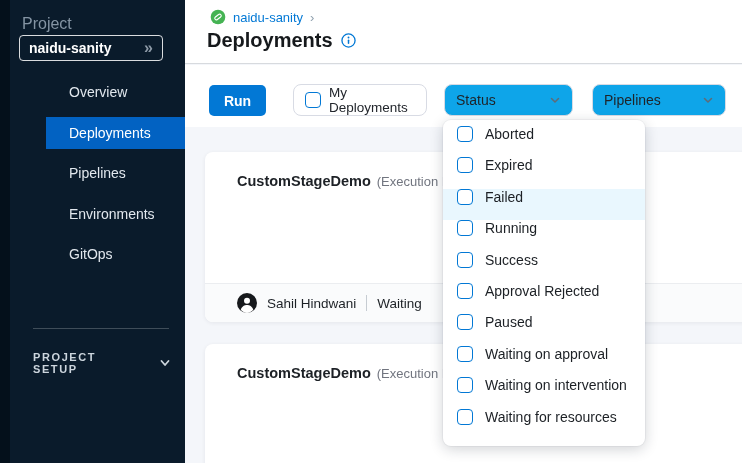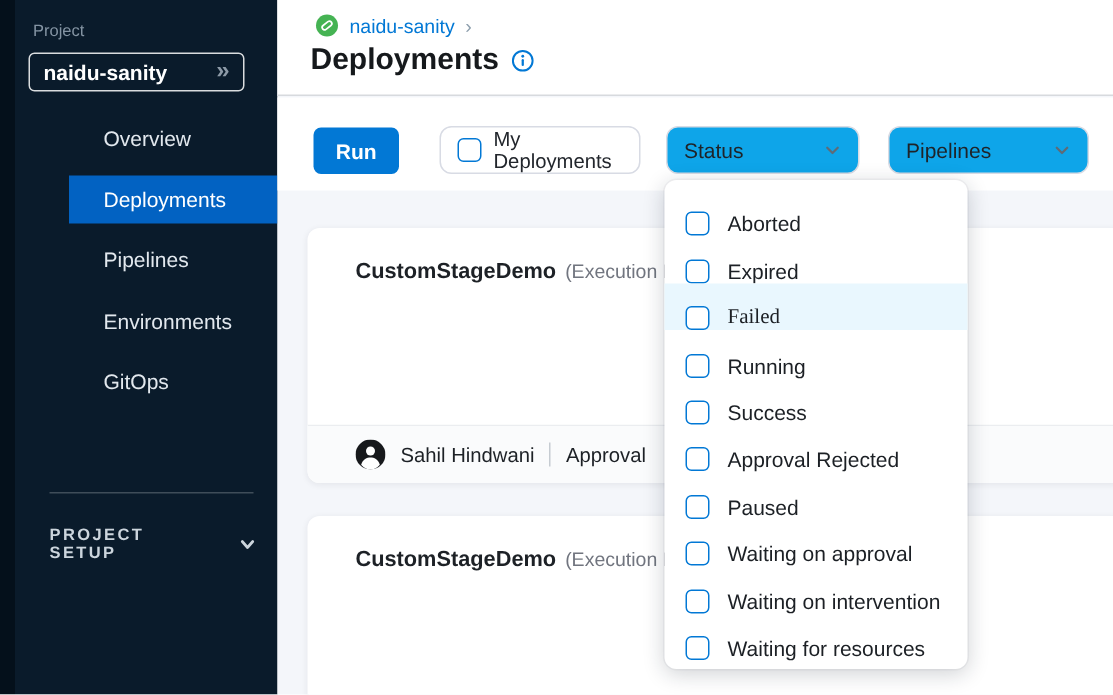--- a/index.html
+++ b/index.html
@@ -8,21 +8,21 @@
     position:relative; width:742px; height:463px; overflow:hidden;
     background:#fff; font-family:"Liberation Sans", sans-serif;
     -webkit-font-smoothing:antialiased;
   }
 
   
   .module-strip { position:absolute; left:0; top:0; width:10px; height:100%; background:#04101b; }
 
   
   .sidebar { position:absolute; left:10px; top:0; width:175px; height:100%; background:#0a1b2b; }
-  .project-label { position:absolute; left:12px; top:15px; font-size:11px; color:#8494a3; }
+  .project-label { position:absolute; left:12px; top:15px; font-size:16px; color:#8494a3; }
   .project-box {
     position:absolute; left:9px; top:35px; width:144px; height:26px;
     border:1px solid rgba(255,255,255,.85); border-radius:4px;
     display:flex; align-items:center; padding:0 9px; color:#fff; cursor:pointer;
   }
   .project-name { flex:1; font-size:14px; font-weight:700; color:#fff; white-space:nowrap; }
   .expand-icon { color:#8d9aa7; font-size:16px; font-weight:700; line-height:1; }
   .nav { position:absolute; top:72px; left:0; right:0; list-style:none; }
   .nav-item { height:40.5px; display:flex; align-items:center; cursor:pointer; }
   .nav-inner {
@@ -91,24 +91,24 @@
   .footer-trigger { font-size:13.5px; color:#1d2126; }
 
   
   .dropdown {
     position:absolute; left:258px; top:120px; width:202px; height:326px;
     background:#fff; border-radius:8px; z-index:40;
     box-shadow:0 3px 14px rgba(20,30,45,.20), 0 0 0 1px rgba(20,30,45,.04);
     padding:6px 0; display:flex; flex-direction:column;
   }
   .dd-item {
-    flex:1; display:flex; align-items:flex-end; gap:12px; padding-left:14px;
+    flex:1; display:flex; align-items:flex-start; gap:12px; padding-left:14px;
     font-size:14px; color:#1c2025; cursor:pointer;
   }
-  .dd-item.hl { background:#e9f7fe;font-family:Liberation Serif, serif; }
+  .dd-item.hl { background:#e9f7fe; }
 
   .icon16 { width:16px; height:16px; display:block; }
   .icon14 { width:15px; height:15px; display:block; }
   .icon20 { width:20px; height:20px; display:block; }
   .chev-svg { width:12px; height:12px; display:block; }
 </style>
 </head>
 <body>
 
 <div class="app">
@@ -206,21 +206,21 @@
         <span class="card-exec">(Execution Id</span>
       </div>
       <div class="card-footer">
         <svg class="icon20" viewBox="0 0 24 24">
           <circle cx="12" cy="12" r="12" fill="#17191c"></circle>
           <circle cx="12" cy="9.2" r="3.6" fill="#fff"></circle>
           <path d="M4.5 20.2 C6 15.8 9 14.4 12 14.4 C15 14.4 18 15.8 19.5 20.2 C17.5 22.4 14.9 24 12 24 C9.1 24 6.5 22.4 4.5 20.2 Z" fill="#fff"></path>
         </svg>
         <span class="footer-name">Sahil Hindwani</span>
         <span class="vsep"></span>
-        <span class="footer-trigger">Approval</span>
+        <span class="footer-trigger">Waiting</span>
       </div>
     </div>
 
     <div class="card card-2">
       <div class="card-title-row">
         <span class="card-name">CustomStageDemo</span>
         <span class="card-exec">(Execution Id</span>
       </div>
     </div>
 

